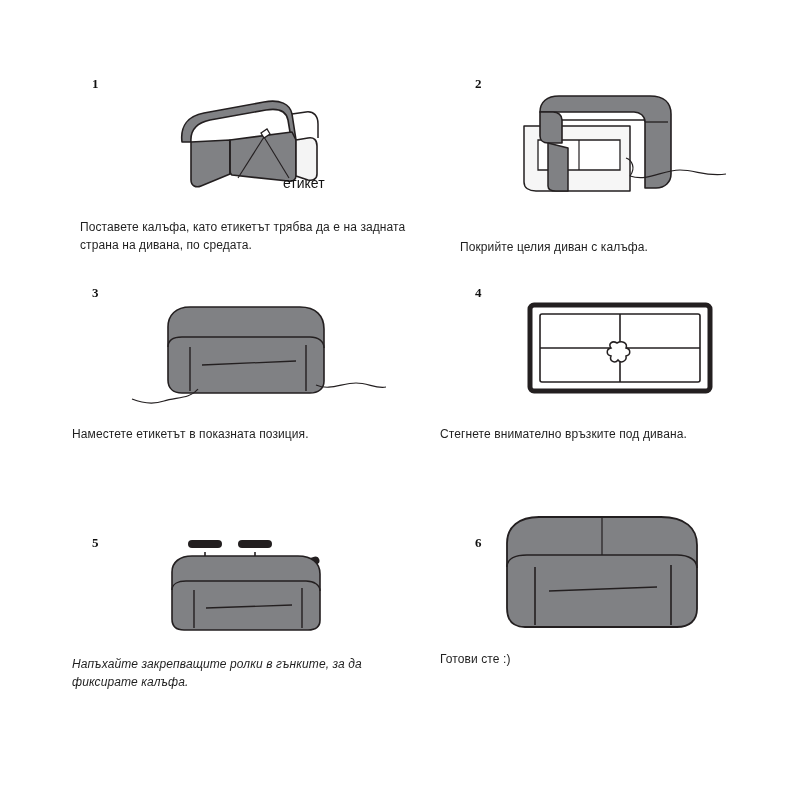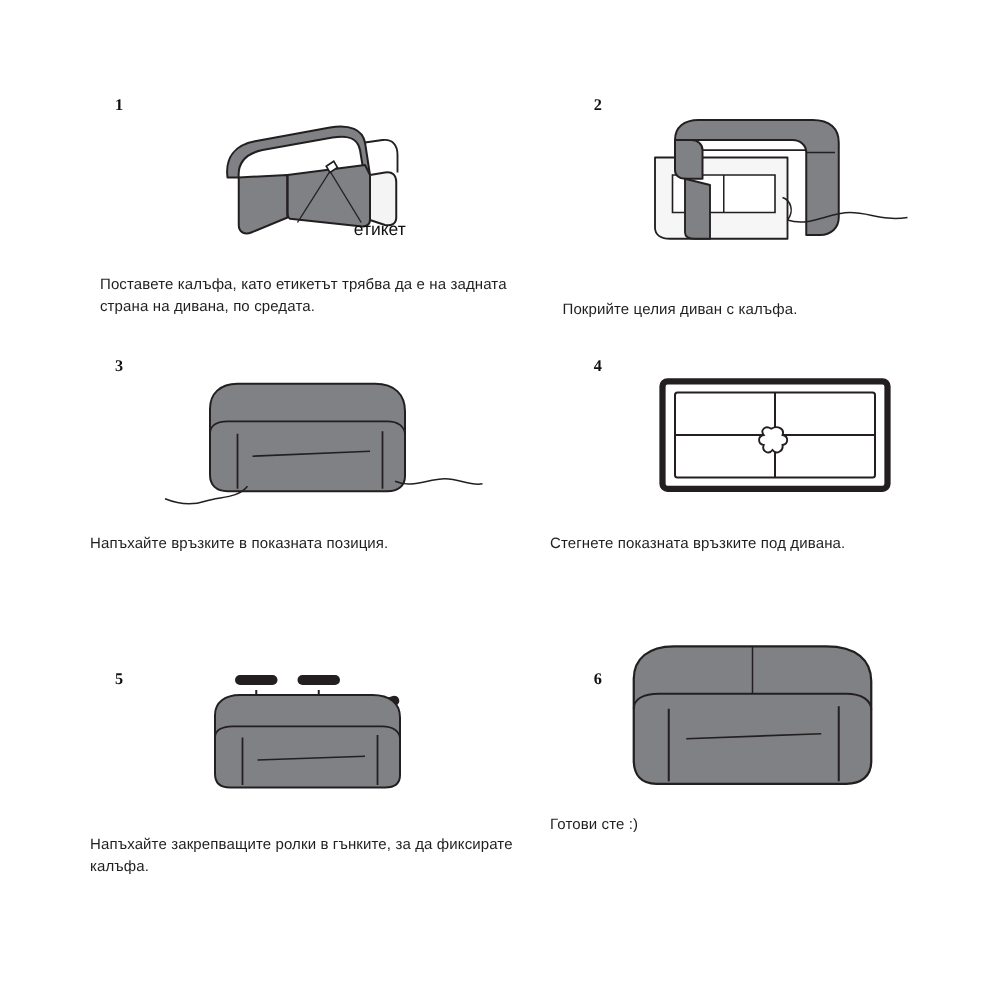--- a/index.html
+++ b/index.html
@@ -59,24 +59,24 @@
   #step6 { left: 440px; top: 510px; width: 340px; height: 200px; }
 
   #step1 .step-num { left: 32px;  top: 16px; }
   #step2 .step-num { left: 35px;  top: 16px; }
   #step3 .step-num { left: 32px;  top: 10px; }
   #step4 .step-num { left: 35px;  top: 10px; }
   #step5 .step-num { left: 32px;  top: 25px; }
   #step6 .step-num { left: 35px;  top: 25px; }
 
   #step1 .caption { left: 20px;  top: 158px; width: 330px; }
-  #step2 .caption { left: 10px;  top: 178px; width: 330px; }
+  #step2 .caption { left: 20px;  top: 178px; width: 330px; }
   #step3 .caption { left: 12px;  top: 150px; width: 340px; }
   #step4 .caption { left: 0px;   top: 150px; width: 340px; }
-  #step5 .caption { left: 12px;  top: 156px; width: 340px; }
+  #step5 .caption { left: 12px;  top: 145px; width: 340px; font-style: italic; }
   #step6 .caption { left: 0px;   top: 140px; width: 340px; }
 
   .etiket { left: 195px; top: 115px; }
 </style>
 </head>
 <body>
 
 <div class="sheet">
 
   <div class="step" id="step1">
@@ -138,38 +138,38 @@
                L214,96 C214,104 208,108 200,108 L72,108 C63,108 58,103 58,95 Z" fill="#808184" stroke="#231f20" stroke-width="1.6" stroke-linejoin="round"></path>
       <path d="M58,62 C58,55 64,52 72,52 L200,52 C208,52 214,56 214,63" fill="none" stroke="#231f20" stroke-width="1.4"></path>
       <path d="M80,62 L80,106" fill="none" stroke="#231f20" stroke-width="1.4"></path>
       <path d="M196,60 L196,106" fill="none" stroke="#231f20" stroke-width="1.4"></path>
       <path d="M92,80 L186,76" fill="none" stroke="#231f20" stroke-width="1.3"></path>
 
       <path d="M88,104 C80,114 66,112 54,116 C42,120 32,118 22,114" fill="none" stroke="#231f20" stroke-width="1.2"></path>
       <path d="M206,100 C220,106 232,98 246,98 C258,98 266,104 276,102" fill="none" stroke="#231f20" stroke-width="1.2"></path>
     </svg>
 
-    <div class="caption">Напъхайте връзките в показната позиция.</div>
+    <div class="caption">Наместете етикетът в показната позиция.</div>
   </div>
 
   <div class="step" id="step4">
     <div class="step-num">4</div>
 
     <svg class="art" style="left:55px; top:12px;" width="250" height="120" viewBox="0 0 250 120">
 
       <rect x="35" y="18" width="180" height="86" rx="4" fill="#ffffff" stroke="#231f20" stroke-width="5"></rect>
       <rect x="45" y="27" width="160" height="68" rx="2" fill="#ffffff" stroke="#231f20" stroke-width="1.6"></rect>
       <path d="M45,61 L205,61" fill="none" stroke="#231f20" stroke-width="1.6"></path>
       <path d="M125,27 L125,95" fill="none" stroke="#231f20" stroke-width="1.6"></path>
 
       <path d="M122,56 c-5,-3 -9,1 -6,5 c-5,1 -5,7 0,8 c-2,5 4,8 7,4
                c3,4 9,1 8,-4 c5,-1 5,-7 0,-8 c2,-5 -4,-8 -9,-5 z" fill="#ffffff" stroke="#231f20" stroke-width="1.5"></path>
     </svg>
 
-    <div class="caption">Стегнете показната връзките под дивана.</div>
+    <div class="caption">Стегнете внимателно връзките под дивана.</div>
   </div>
 
   <div class="step" id="step5">
     <div class="step-num">5</div>
 
     <svg class="art" style="left:50px; top:10px;" width="280" height="130" viewBox="0 0 280 130">
 
       <rect x="78" y="20" width="34" height="8" rx="4" fill="#231f20"></rect>
       <rect x="128" y="20" width="34" height="8" rx="4" fill="#231f20"></rect>
       <rect x="180" y="40" width="30" height="8" rx="4" fill="#231f20" transform="rotate(-18 195 44)"></rect>

